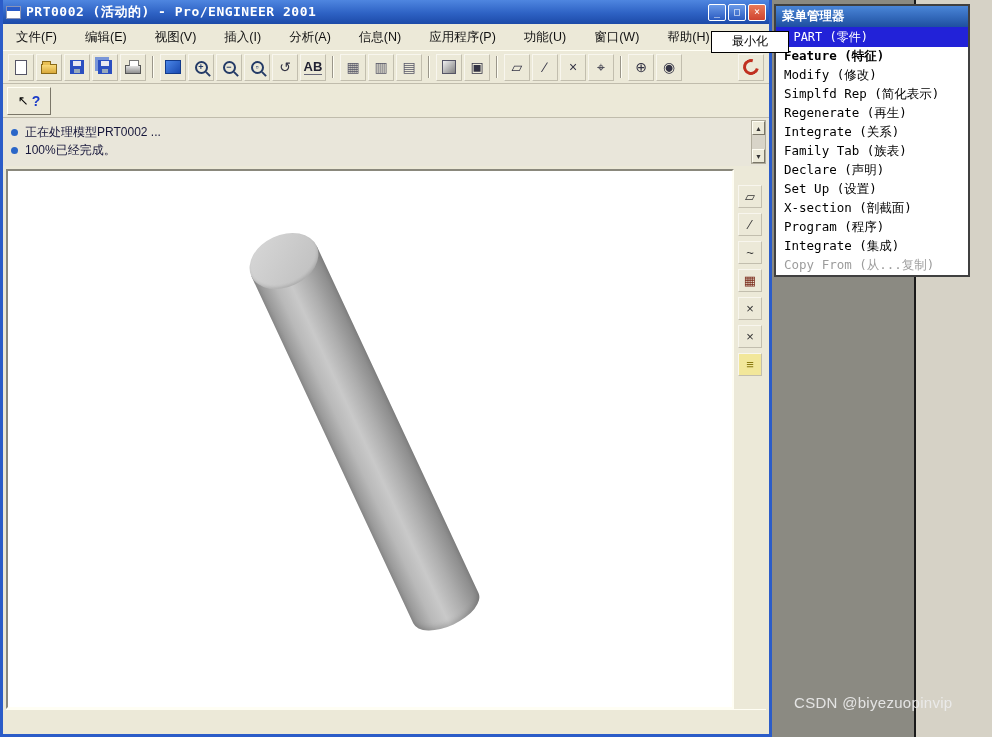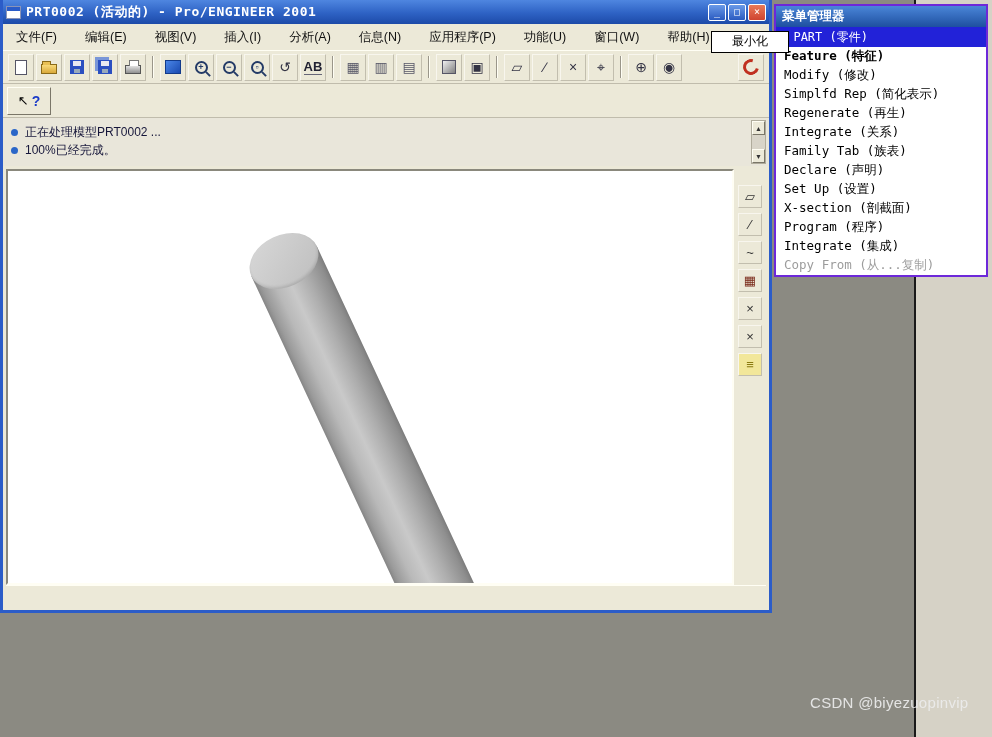--- a/index.html
+++ b/index.html
@@ -1,20 +1,20 @@
 <!DOCTYPE html>
 <html><head>
 <meta charset="utf-8">
 <style>
   * { box-sizing: border-box; margin: 0; padding: 0; }
   html,body { width: 992px; height: 737px; }
   body { font-family: "Liberation Sans", sans-serif; position: relative; background:#8b8a82; overflow:hidden; }
 
   
-  .app-window { position:absolute; left:0; top:0; width:772px; height:613px;
+  .app-window { position:absolute; left:0; top:0; width:772px; height:737px;
     background:#ece9d8; border:3px solid #2b5cc8; border-top:none; }
 
   .titlebar { height:24px; display:flex; align-items:center; padding:0 3px;
     background:linear-gradient(180deg,#4f86e0 0%,#2e62c4 55%,#1c4aa8 100%); }
   .win-icon { width:15px; height:13px; background:#fff; border:1px solid #8a94b8; position:relative; flex:0 0 auto; }
   .win-icon::before { content:""; position:absolute; top:0; left:0; right:0; height:4px; background:#2b5cc8; }
   .title-text { flex:1; color:#fff; font-family:"DejaVu Sans Mono",monospace; font-weight:bold;
     font-size:13px; padding-left:5px; letter-spacing:.5px; white-space:nowrap; overflow:hidden; }
   .cap-btn { width:18px; height:17px; margin-left:2px; border:1px solid #fff; border-radius:2px;
     background:linear-gradient(#6a9ae8,#2a5ac0); color:#fff; font-size:10px; line-height:1;
@@ -90,25 +90,25 @@
   .cyl-top { position:absolute; left:0; top:-26px; width:72px; height:52px; border-radius:50%;
     background:linear-gradient(145deg,#d8d8d8,#bebebe); box-shadow:inset 0 -2px 3px rgba(0,0,0,.12); z-index:2; }
 
   
   .tooltip { position:absolute; left:708px; top:31px; background:#ffffff; border:1px solid #000;
     padding:1px 20px 2px; font-size:12px; color:#000; z-index:40; white-space:nowrap; }
 
   
   .right-area { position:absolute; left:772px; top:0; width:220px; height:737px; background:#8b8a82; }
   .beige-strip { position:absolute; right:0; top:0; width:78px; height:100%; background:#d6d2c6; border-left:2px solid #191919; }
-  .watermark { position:absolute; left:38px; top:694px; font-size:15px; color:rgba(236,236,236,.92);
+  .watermark { position:absolute; left:22px; top:694px; font-size:15px; color:rgba(236,236,236,.92);
     letter-spacing:.3px; z-index:6; white-space:nowrap; }
 
-  .menu-manager { position:absolute; left:2px; top:4px; width:214px; background:#fff;
-    border:2px solid #6d28d9; z-index:5; }
+  .menu-manager { position:absolute; left:2px; top:4px; width:196px; background:#fff;
+    border:2px solid #404040; z-index:5; }
   .mm-title { height:21px; background:linear-gradient(180deg,#4a86d8,#1e4fa0); color:#fff;
     font-weight:bold; font-size:12.5px; display:flex; align-items:center; padding:0 6px; }
   .mm-part { height:20px; background:#2222d8; color:#fff; display:flex; align-items:center; gap:6px;
     padding:0 6px; font-family:"DejaVu Sans Mono",monospace; font-size:12px; }
   .mm-part .arr { font-size:9px; }
   .mm-item { height:19px; display:flex; align-items:center; padding:0 8px;
     font-family:"DejaVu Sans Mono",monospace; font-size:12.5px; color:#000; white-space:nowrap; }
   .mm-item.bold { font-weight:bold;text-align:center; }
   .mm-item.disabled { color:#9c9c9c; }
 </style>

